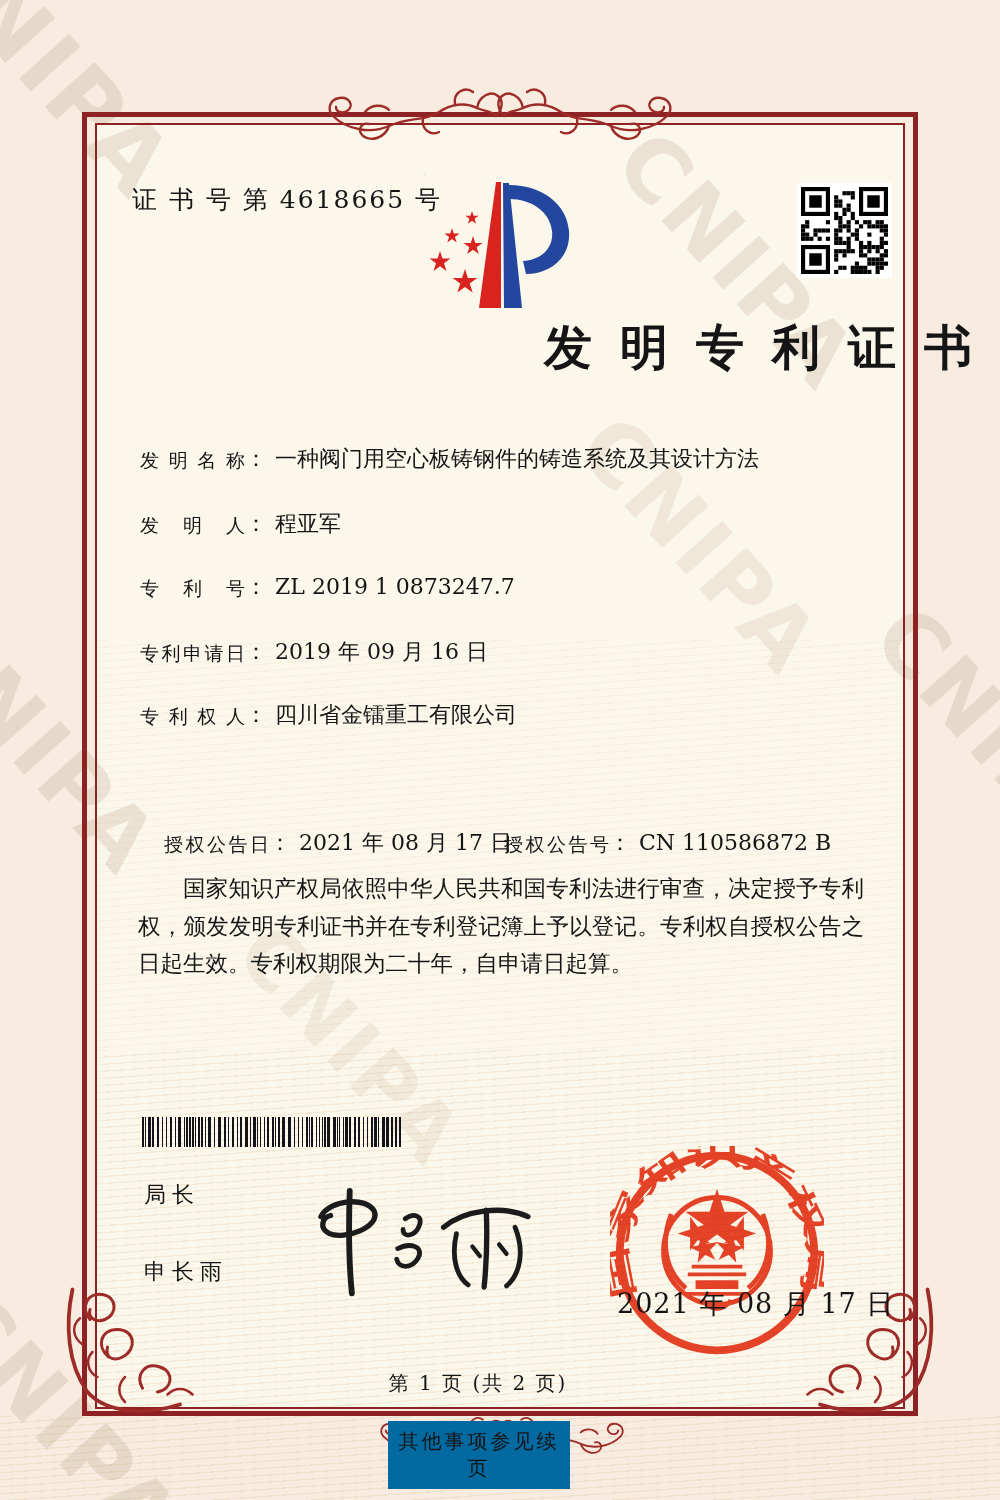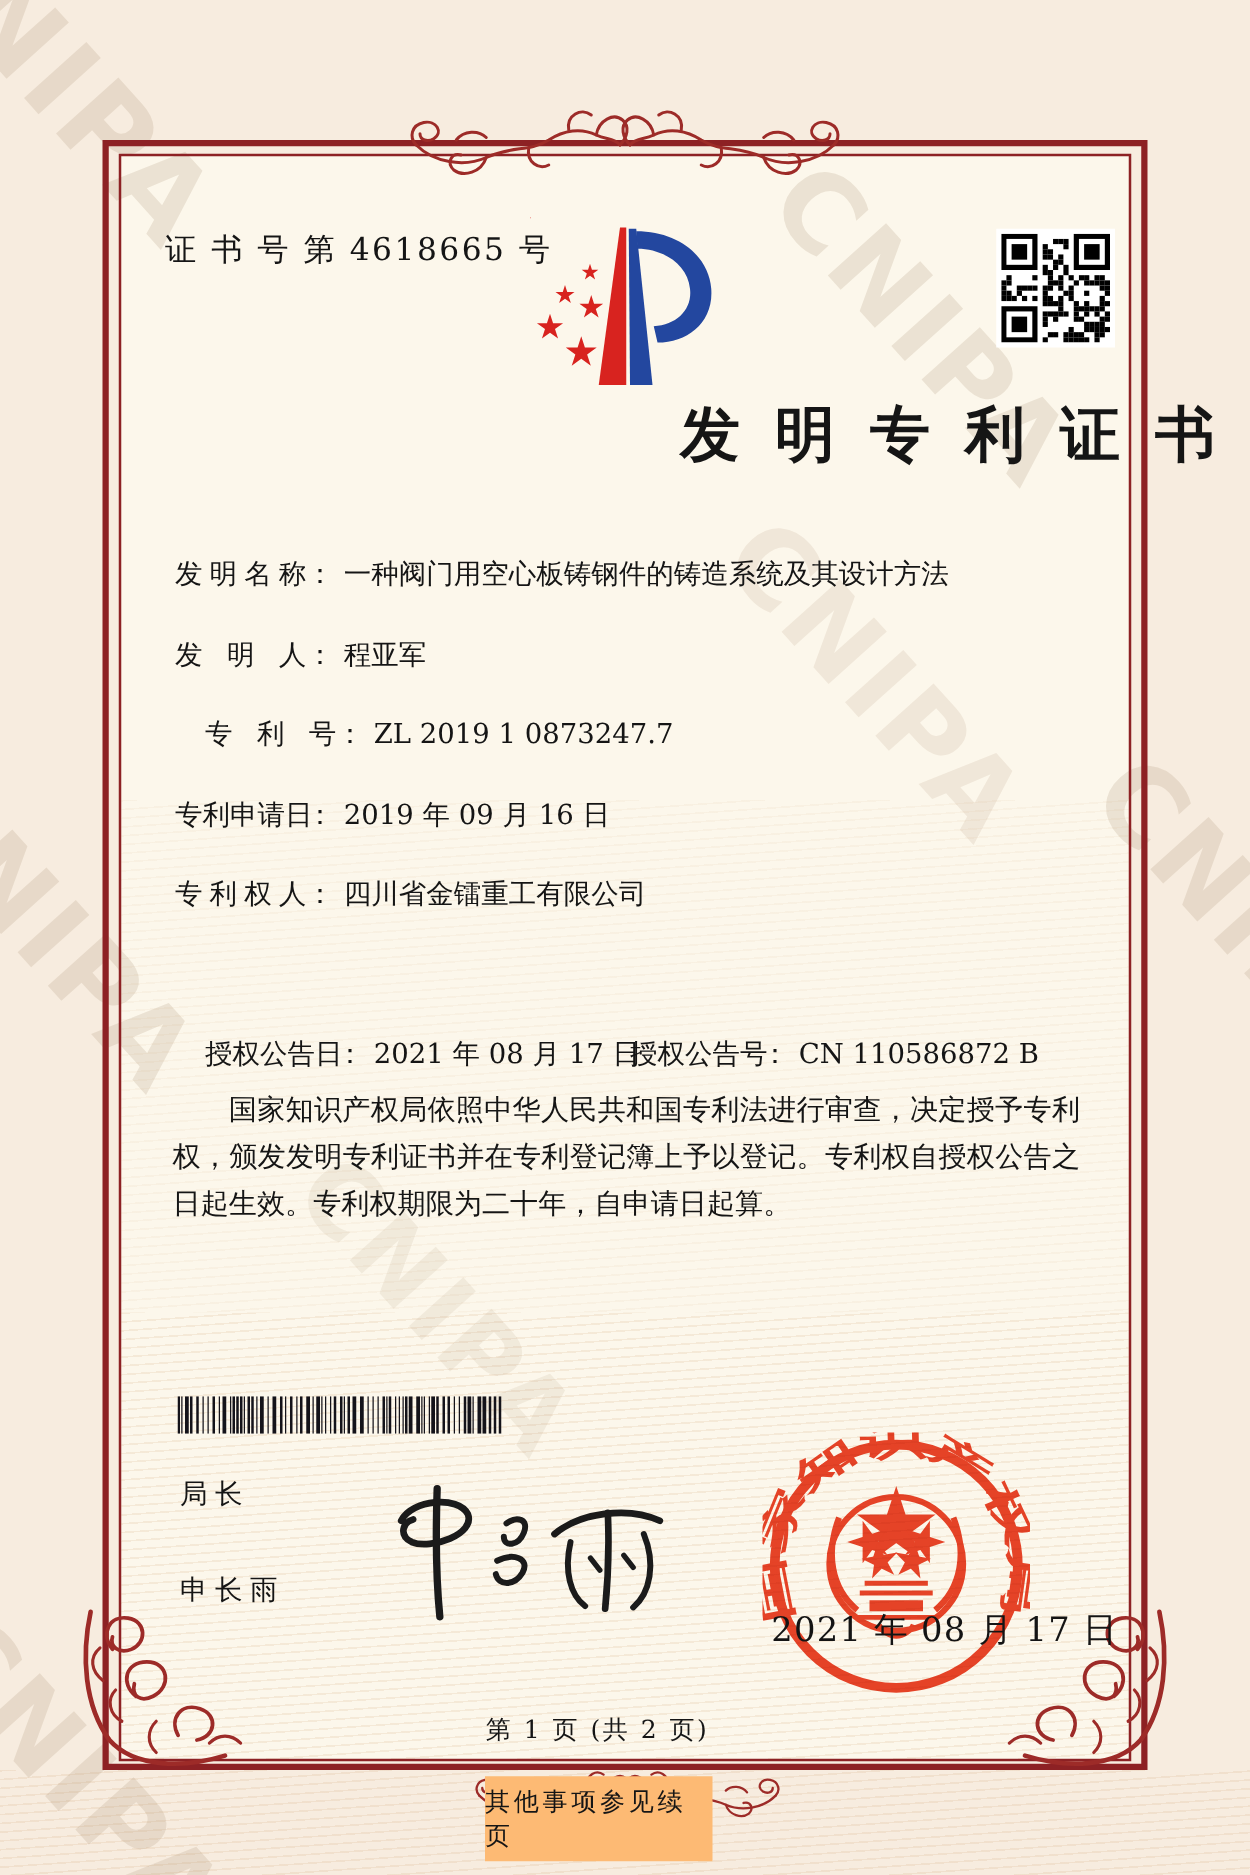--- a/index.html
+++ b/index.html
@@ -22,39 +22,39 @@
   .orn{position:absolute;z-index:5;}
   .content{position:absolute;z-index:6;}
   
   .cert-no{left:132px;top:183px;font-size:25px;letter-spacing:2px;}
   .logo{left:424px;top:174px;width:150px;height:140px;}
   .qr{left:797px;top:183px;width:95px;height:95px;background:#fff;padding:4px;box-sizing:border-box;}
   .title{left:0;top:316px;width:1000px;text-align:right;font-size:48px;font-weight:600;
          letter-spacing:28px;text-indent:28px;}
   
   .frow{position:absolute;z-index:6;left:140px;width:740px;height:32px;font-size:22px;white-space:nowrap;}
-  .flabel{display:inline-block;width:105px;text-align:justify;text-align-last:justify;font-size:22px;vertical-align:bottom;}
+  .flabel{display:inline-block;width:105px;text-align:justify;text-align-last:justify;font-size:19px;vertical-align:bottom;}
   .fcolon{display:inline-block;}
   .fval{margin-left:8px;}
   .fpair2{position:absolute;left:340px;top:0;}
   
   .paras{left:138px;top:870px;width:726px;font-size:22.5px;line-height:37.5px;text-align:justify;}
   .paras p{margin:0;text-indent:2em;}
   
   .barcode{left:142px;top:1117px;width:260px;height:30px;}
   
   .signer-title{left:144px;top:1180px;font-size:22px;letter-spacing:6px;}
   .signer-name{left:144px;top:1257px;font-size:22px;letter-spacing:6px;}
   .sig{left:290px;top:1178px;width:256px;height:122px;}
   
   .seal{left:610px;top:1146px;width:214px;height:214px;z-index:7;mix-blend-mode:multiply;opacity:.95;}
   .seal-date{left:617px;top:1286px;z-index:8;font-size:27px;letter-spacing:1px;white-space:nowrap;color:#141414;}
   
   .page-info{left:0;top:1370px;width:956px;text-align:center;font-size:20px;letter-spacing:2px;}
-  .note-box{left:388px;top:1421px;width:182px;padding:7px 0;background:#fdba74;
+  .note-box{left:388px;top:1421px;width:182px;padding:7px 0;background:#0369a1;text-align:center;
             font-size:20px;letter-spacing:3px;z-index:8;}
 </style>
 </head>
 <body>
 
 <div class="page">
 
   <div class="panel"></div>
   <div class="waves w-mid"></div>
   <div class="waves w-low"></div>
@@ -263,21 +263,21 @@
   </div>
 
   <div class="content title">发明专利证书</div>
 
   <div class="frow" style="top:444px;">
     <span class="flabel">发明名称</span><span class="fcolon">：</span><span class="fval">一种阀门用空心板铸钢件的铸造系统及其设计方法</span>
   </div>
   <div class="frow" style="top:509px;">
     <span class="flabel">发明人</span><span class="fcolon">：</span><span class="fval">程亚军</span>
   </div>
-  <div class="frow" style="top:572px;margin-left:24px;">
+  <div class="frow" style="top:572px;">
     <span class="flabel">专利号</span><span class="fcolon">：</span><span class="fval">ZL 2019 1 0873247.7</span>
   </div>
   <div class="frow" style="top:637px;">
     <span class="flabel">专利申请日</span><span class="fcolon">：</span><span class="fval">2019 年 09 月 16 日</span>
   </div>
   <div class="frow" style="top:700px;">
     <span class="flabel">专利权人</span><span class="fcolon">：</span><span class="fval">四川省金镭重工有限公司</span>
   </div>
   <div class="frow" style="top:828px;margin-left:24px;">
     <span>

